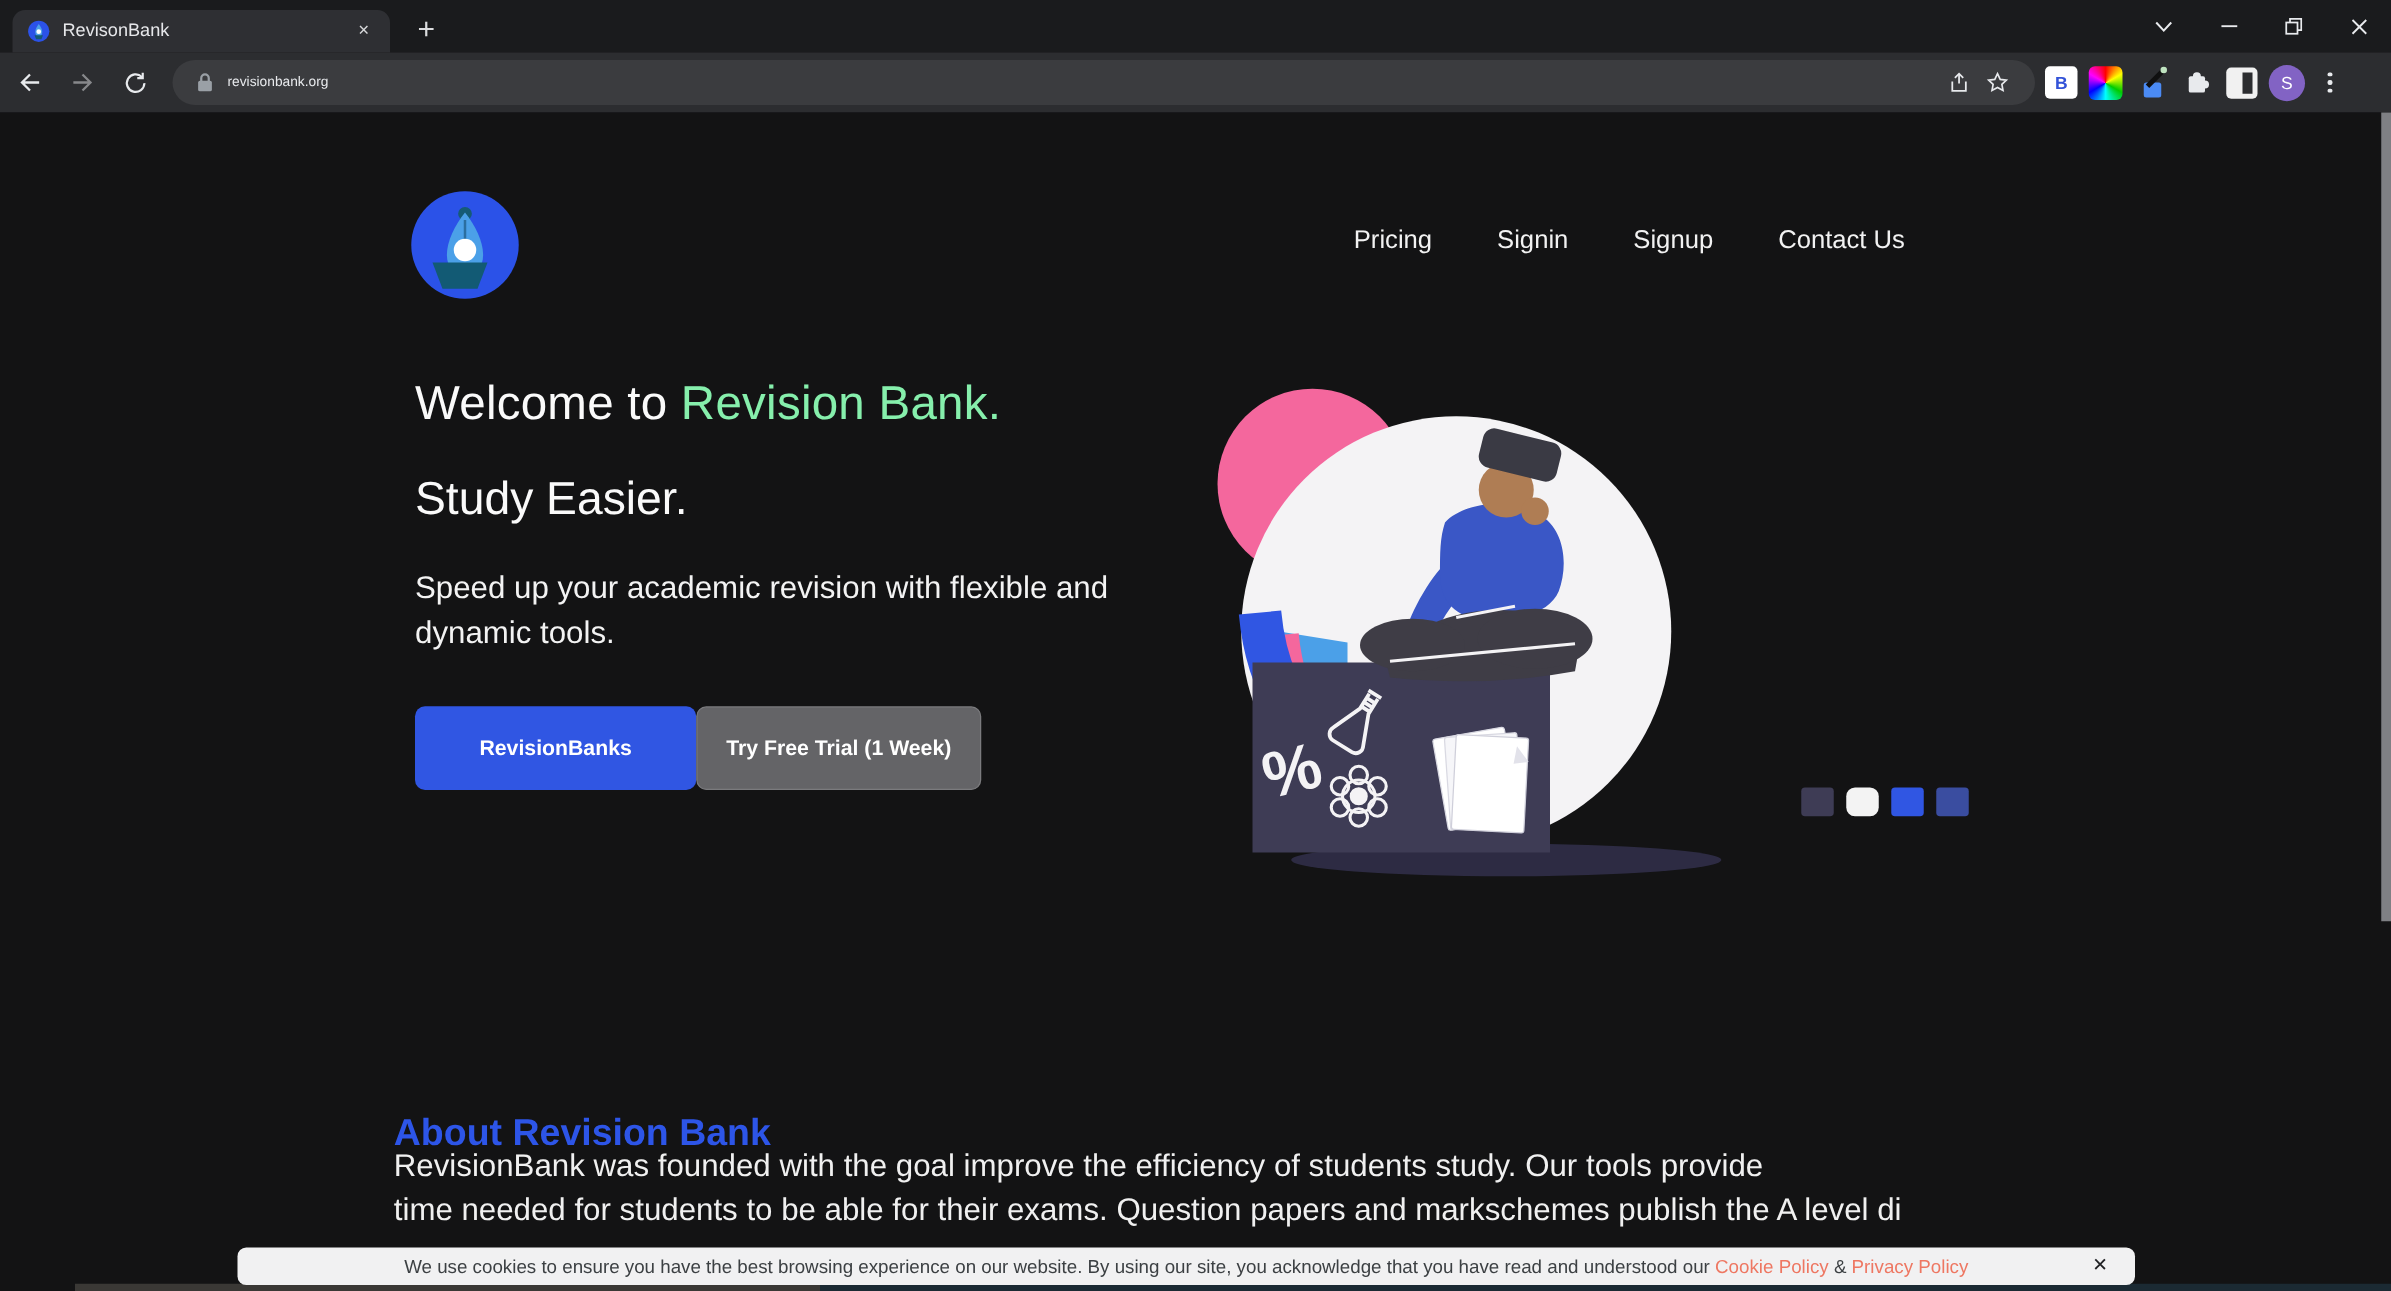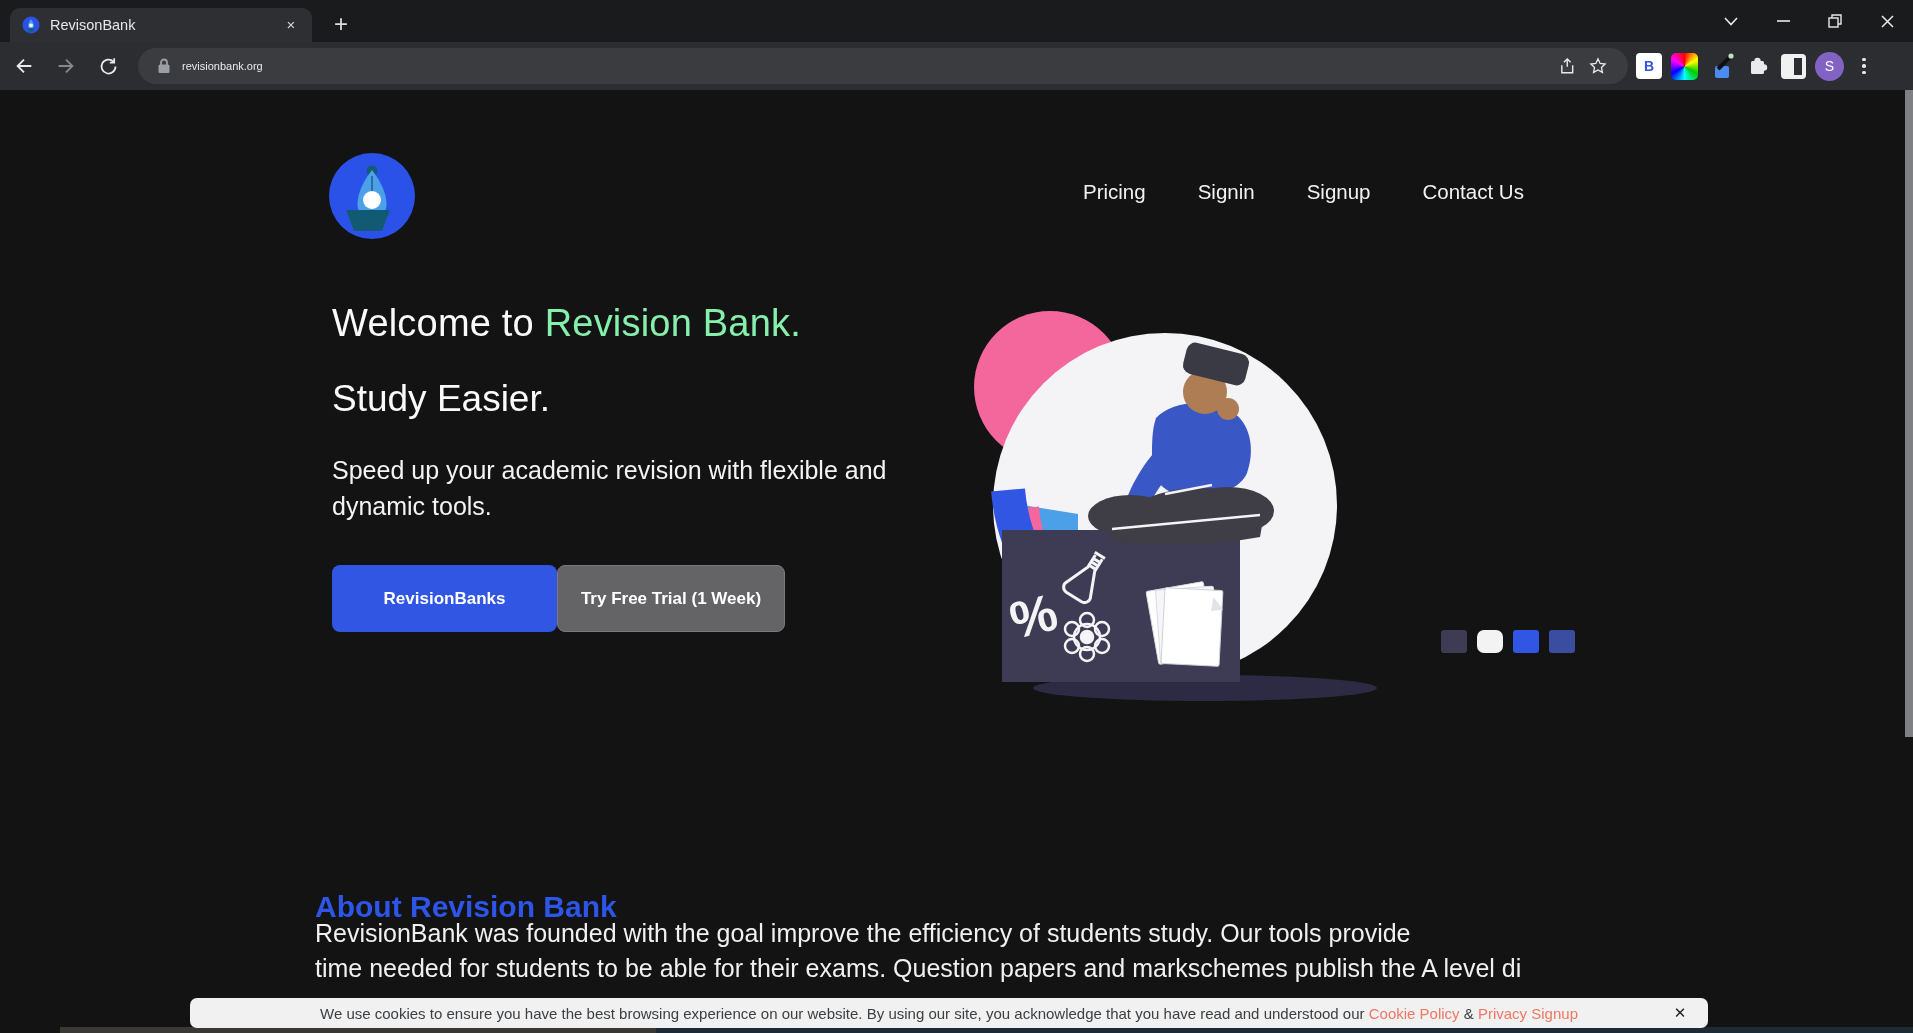--- a/index.html
+++ b/index.html
@@ -286,20 +286,20 @@
       <div>time needed for students to be able for their exams. Question papers and markschemes publish the A level di</div>
     </div>
 
     <div class="footer-strip strip-gray"></div>
     <div class="footer-strip strip-navy"></div>
 
     <div class="cookie">
       <span style="white-space:pre;">We use cookies to ensure you have the best browsing experience on our website. By using our site, you acknowledge that you have read and understood our </span>
         <span class="lnk">Cookie Policy</span>
         <span style="white-space:pre;"> &amp; </span>
-        <span class="lnk">Privacy Signup</span>
+        <span class="lnk">Privacy Policy</span>
       <span class="cookie-close">✕</span>
     </div>
 
     <div class="scroll-thumb"></div>
   </div>
 
 </div>
 
 </body></html>

